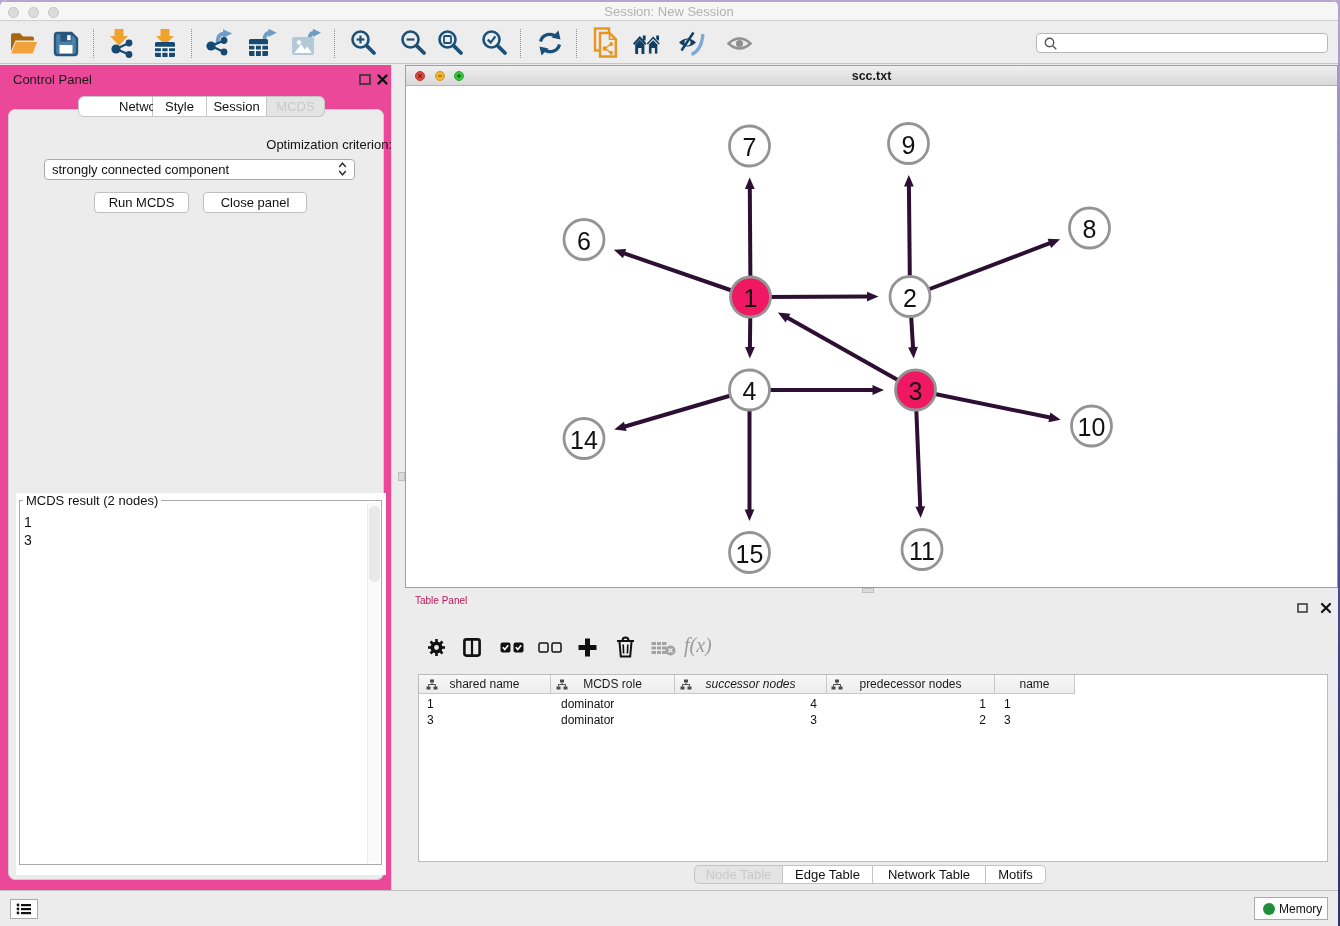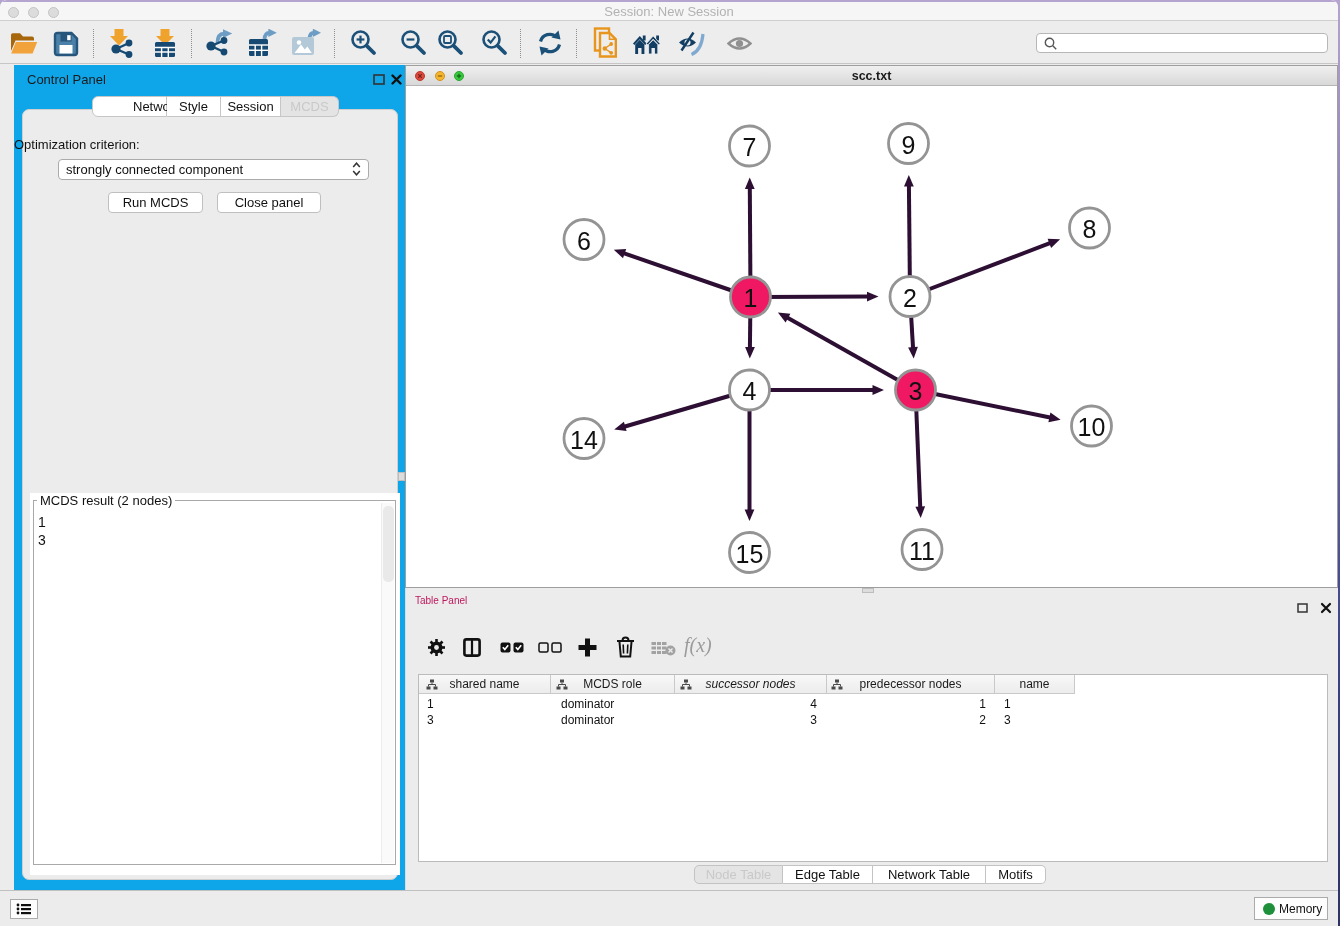--- a/index.html
+++ b/index.html
@@ -7,30 +7,30 @@
 body { font-family:"Liberation Sans", sans-serif; background:linear-gradient(#b5a3d0, #7a72ae 35%, #3c4384 70%, #2e3266); position:relative; }
 .abs { position:absolute; }
 .win { position:absolute; left:0; top:0; width:1338px; height:926px; background:#ececec; border-radius:7px 7px 0 0; overflow:hidden; }
 .titlebar { position:absolute; left:0; top:0; width:100%; height:21px; background:#f6f6f6; border-bottom:1px solid #cfcfcf; }
 .tl-circle { position:absolute; top:7px; width:11px; height:11px; border-radius:50%; background:#dcdcdc; border:1px solid #c3c3c3; }
 .wtitle { position:absolute; top:4px; left:0; width:100%; text-align:center; font-size:13px; color:#b2b2b2; }
 .toolbar { position:absolute; left:0; top:22px; width:100%; height:42px; background:#ededed; border-bottom:1px solid #c6c6c6; }
 .tsep { position:absolute; top:7px; height:29px; width:0; border-left:1px dotted #8f8f8f; }
 .searchbox { position:absolute; left:1036px; top:11px; width:292px; height:20px; background:#fff; border:1px solid #b7b7b7; border-radius:4px; }
 
-.cp { position:absolute; left:14px; top:65px; width:392px; height:827px; background:#0ea5e9; border-right:1px solid #dcdcdc; }
+.cp { position:absolute; left:0; top:65px; width:392px; height:827px; background:#ec4899; border-right:1px solid #dcdcdc; }
 .cp-title { position:absolute; left:13px; top:7px; font-size:13px; color:#1a1a1a; }
 .paneico { position:absolute; }
 .tabpanel { position:absolute; left:8px; top:44px; width:376px; height:771px; background:#ececec; border:1px solid #cfcfcf; border-radius:7px; }
 .tabs { position:absolute; top:31px; left:78px; height:21px; display:flex; font-size:13px; }
 .tab { height:21px; line-height:20px; text-align:center; background:#fff; border:1px solid #c6c6c6; border-left:none; color:#111; }
 .tab.first { border-left:1px solid #c6c6c6; border-radius:6px 0 0 6px; }
 .tab.last { border-radius:0 6px 6px 0; }
 .tab.sel { background:#e4e4e4; color:#c9c9c9; }
-.optlabel { position:absolute; top:72px; left:0; width:392px; text-align:left; font-size:13px; color:#111; }
+.optlabel { position:absolute; top:72px; left:0; width:392px; text-align:right; font-size:13px; color:#111; }
 .combo { position:absolute; left:44px; top:94px; width:311px; height:21px; background:#fff; border:1px solid #ababab; border-radius:4px; font-size:13px; line-height:19px; padding-left:7px; color:#111; }
 .btn { position:absolute; height:21px; background:#fff; border:1px solid #bfbfbf; border-radius:4px; font-size:13px; text-align:center; line-height:19px; color:#111; }
 .resultwrap { position:absolute; left:16px; top:428px; width:370px; height:382px; background:#fff; }
 .groupbox { position:absolute; left:3px; top:7px; width:363px; height:365px; border:1px solid #a9a9a9; }
 .grouplabel { position:absolute; left:3px; top:-8px; background:#fff; padding:0 3px; font-size:13px; color:#111; }
 .mcdstext { position:absolute; left:4px; top:12px; font-size:14px; color:#111; line-height:18px; }
 .vscroll { position:absolute; right:1px; top:2px; width:13px; height:360px; background:#fafafa; border-left:1px solid #ececec; }
 .vthumb { position:absolute; left:1px; top:3px; width:11px; height:76px; background:#e9e9e9; border-radius:5px; }
 
 .netwin { position:absolute; left:405px; top:65px; width:933px; height:523px; background:#fff; border:1px solid #9e9e9e; }

